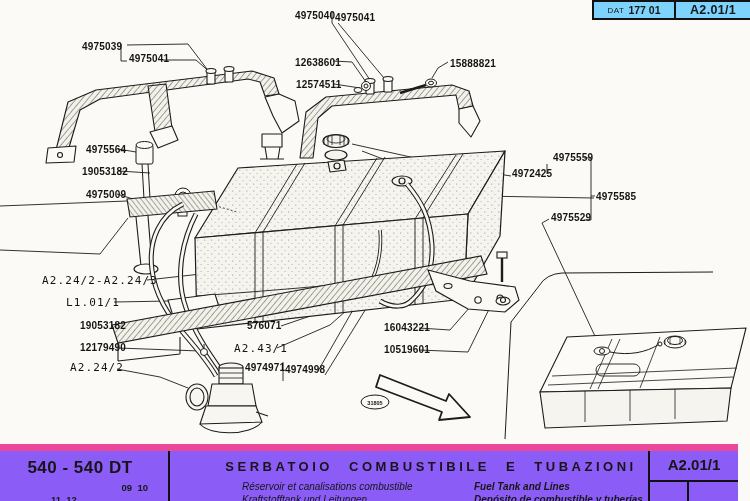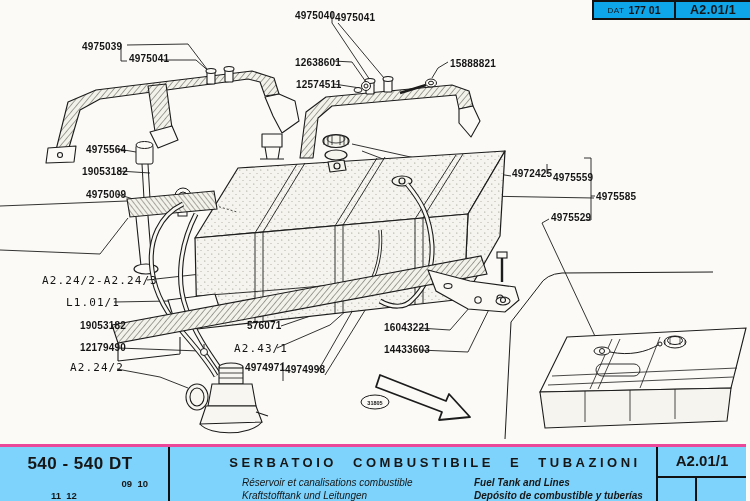--- a/index.html
+++ b/index.html
@@ -6,30 +6,30 @@
   body{width:750px;height:501px;position:relative;background:#fbfaf6;overflow:hidden;
        font-family:"Liberation Sans",sans-serif;color:#161616;}
   .stage{position:absolute;inset:0;}
   svg{position:absolute;left:0;top:0;}
   
   .lbl{position:absolute;font:700 10px "Liberation Sans",sans-serif;letter-spacing:.2px;
        white-space:pre;color:#141414;}
   .ref{font:400 11px "DejaVu Sans Mono",monospace;letter-spacing:1.1px;font-weight:500;}
   
   .hdr{position:absolute;left:592px;top:0;width:158px;height:20px;display:flex;
-       border:2px solid #111;border-right:none;background:#0ea5e9;box-sizing:border-box;}
+       border:2px solid #111;border-right:none;background:#7dd3fc;box-sizing:border-box;}
   .hdr-cell1{width:80px;display:flex;align-items:center;justify-content:center;gap:4px;
        border-right:2px solid #111;}
   .hdr-dat{font:400 8px "Liberation Sans",sans-serif;letter-spacing:.5px;}
   .hdr-code{font:700 10.5px "Liberation Sans",sans-serif;}
   .hdr-cell2{flex:1;display:flex;align-items:center;justify-content:center;
        font:700 12.5px "Liberation Sans",sans-serif;letter-spacing:.3px;}
   
-  .footer{position:absolute;left:0;right:4px;bottom:0;height:57px;border-top:3px solid #ec4899;
-       background:#7dd3fc;box-sizing:border-box;}
+  .footer{position:absolute;left:0;right:12px;bottom:0;height:57px;border-top:7px solid #ec4899;
+       background:#8b5cf6;box-sizing:border-box;}
   .f-model{position:absolute;left:0;top:0;bottom:0;width:168px;border-right:2px solid #111;}
   .model-name{position:absolute;left:0;right:8px;top:7px;text-align:center;
        font:700 17px "Liberation Sans",sans-serif;letter-spacing:.5px;}
   .pages-a{position:absolute;right:20px;top:31px;font:700 9.5px "Liberation Sans",sans-serif;white-space:pre;}
   .pages-b{position:absolute;left:3px;top:43px;font:700 9.5px "Liberation Sans",sans-serif;white-space:pre;margin-left:48px;}
   .f-title{position:absolute;left:170px;right:88px;top:0;bottom:0;margin-left:42px;}
   .main-title{position:absolute;left:0;right:0;top:8px;text-align:center;
        font:700 13px "Liberation Sans",sans-serif;letter-spacing:3.5px;word-spacing:9px;white-space:nowrap;}
   .sub{position:absolute;font:italic 400 10px "Liberation Sans",sans-serif;white-space:nowrap;}
   .sub-fr{left:30px;top:30px;} .sub-de{left:30px;top:43px;}
@@ -267,34 +267,34 @@
     <div class="lbl" style="left:335px;top:12px">4975041</div>
     <div class="lbl" style="left:82px;top:41px">4975039</div>
     <div class="lbl" style="left:129px;top:53px">4975041</div>
     <div class="lbl" style="left:295px;top:57px">12638601</div>
     <div class="lbl" style="left:296px;top:79px">12574511</div>
     <div class="lbl" style="left:450px;top:58px">15888821</div>
     <div class="lbl" style="left:86px;top:144px">4975564</div>
     <div class="lbl" style="left:82px;top:166px">19053182</div>
     <div class="lbl" style="left:86px;top:189px">4975009</div>
     <div class="lbl" style="left:512px;top:168px">4972425</div>
-    <div class="lbl" style="left:553px;top:172px">4975559</div>
+    <div class="lbl" style="left:553px;top:152px">4975559</div>
     <div class="lbl" style="left:596px;top:191px">4975585</div>
     <div class="lbl" style="left:551px;top:212px">4975529</div>
     <div class="lbl ref" style="left:42px;top:274px">A2.24/2-A2.24/3</div>
     <div class="lbl ref" style="left:66px;top:296px">L1.01/1</div>
     <div class="lbl" style="left:80px;top:320px">19053182</div>
     <div class="lbl" style="left:80px;top:342px">12179490</div>
     <div class="lbl ref" style="left:70px;top:361px">A2.24/2</div>
     <div class="lbl" style="left:247px;top:320px">576071</div>
     <div class="lbl ref" style="left:234px;top:342px">A2.43/1</div>
     <div class="lbl" style="left:245px;top:362px">4974971</div>
     <div class="lbl" style="left:285px;top:364px">4974998</div>
     <div class="lbl" style="left:384px;top:322px">16043221</div>
-    <div class="lbl" style="left:384px;top:344px">14433603</div>
+    <div class="lbl" style="left:384px;top:344px">10519601</div>
   </div>
 
   <div class="hdr">
     <div class="hdr-cell1">
       <span class="hdr-dat">DAT</span>
       <span class="hdr-code">177 01</span>
     </div>
     <div class="hdr-cell2">A2.01/1</div>
   </div>
 

